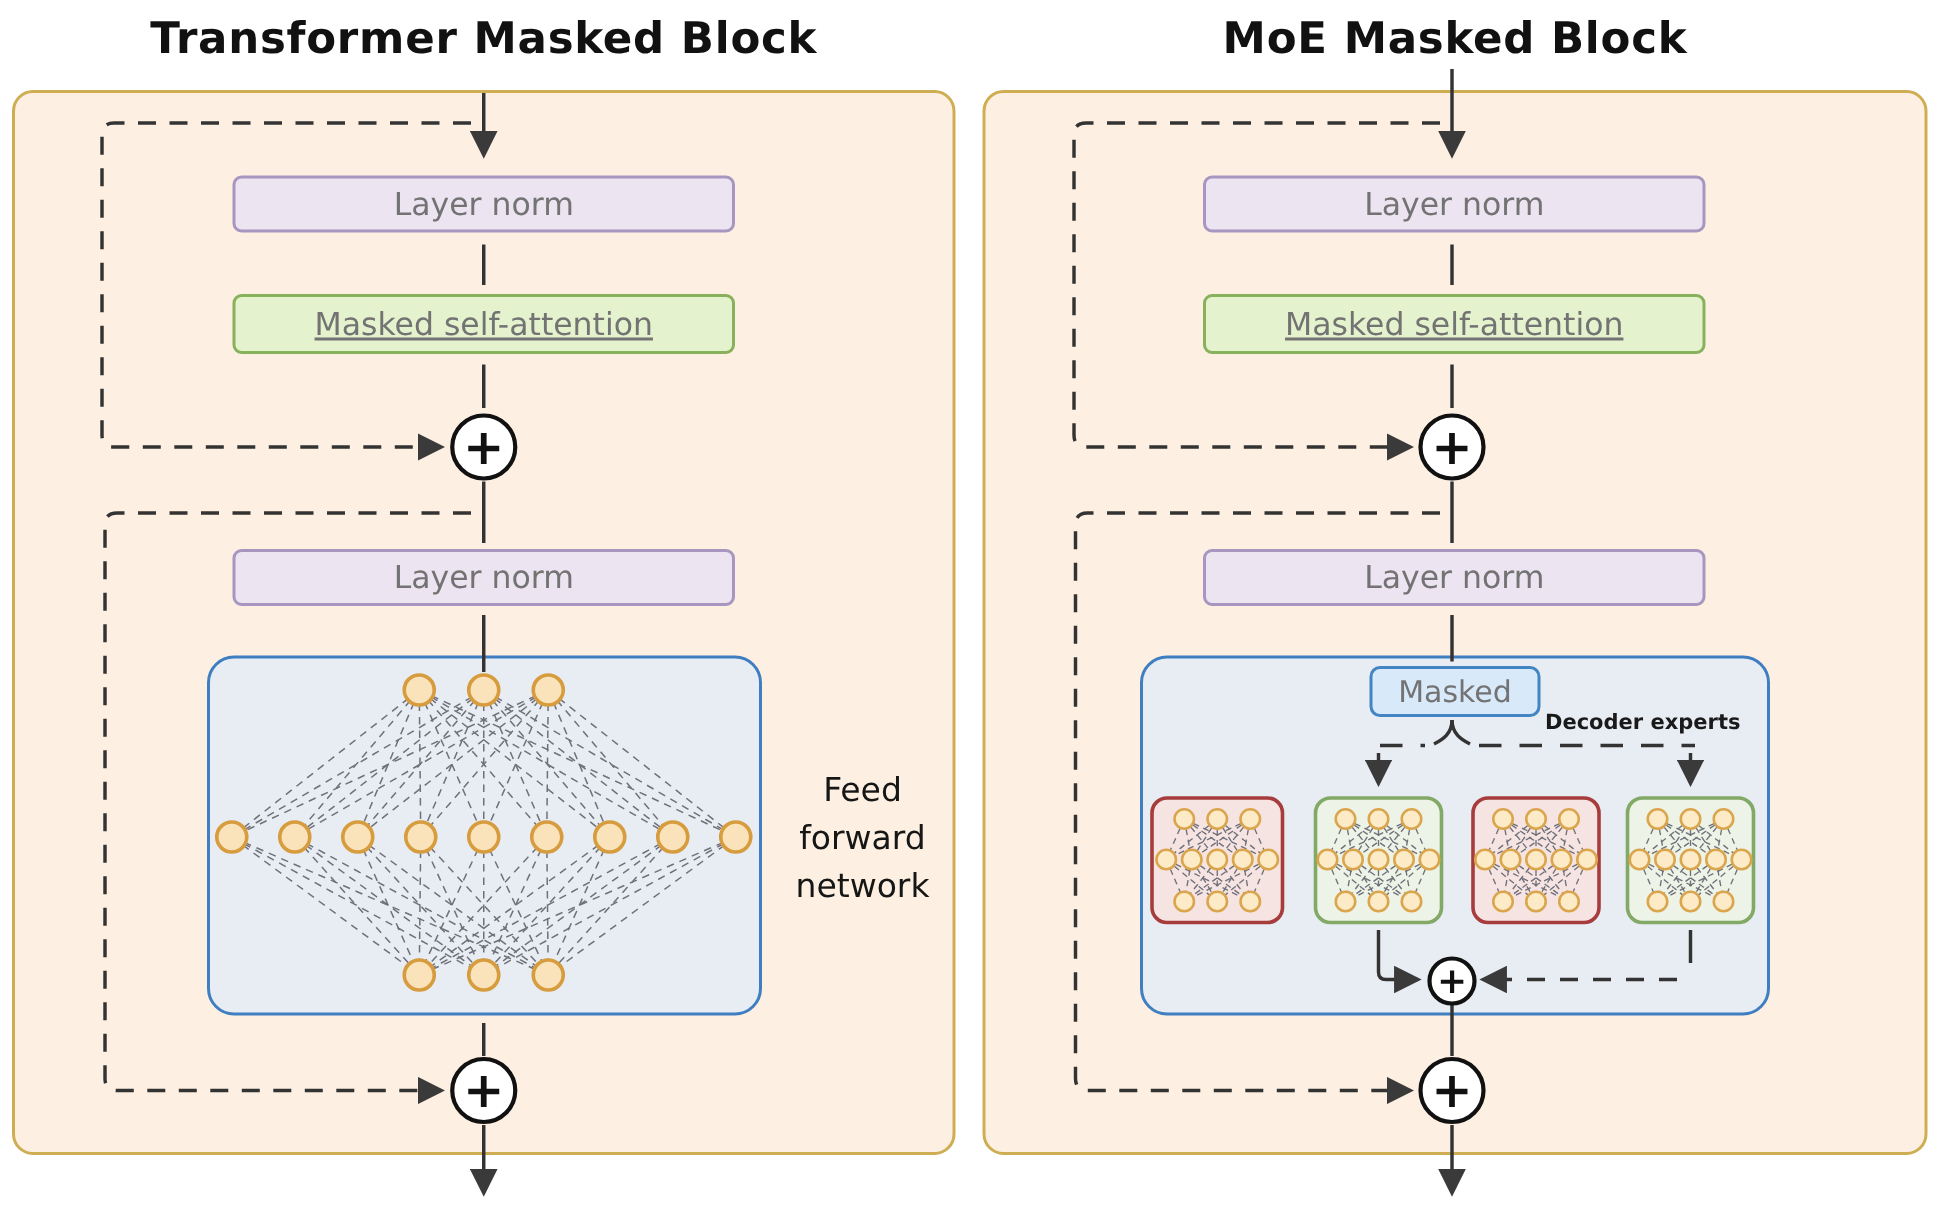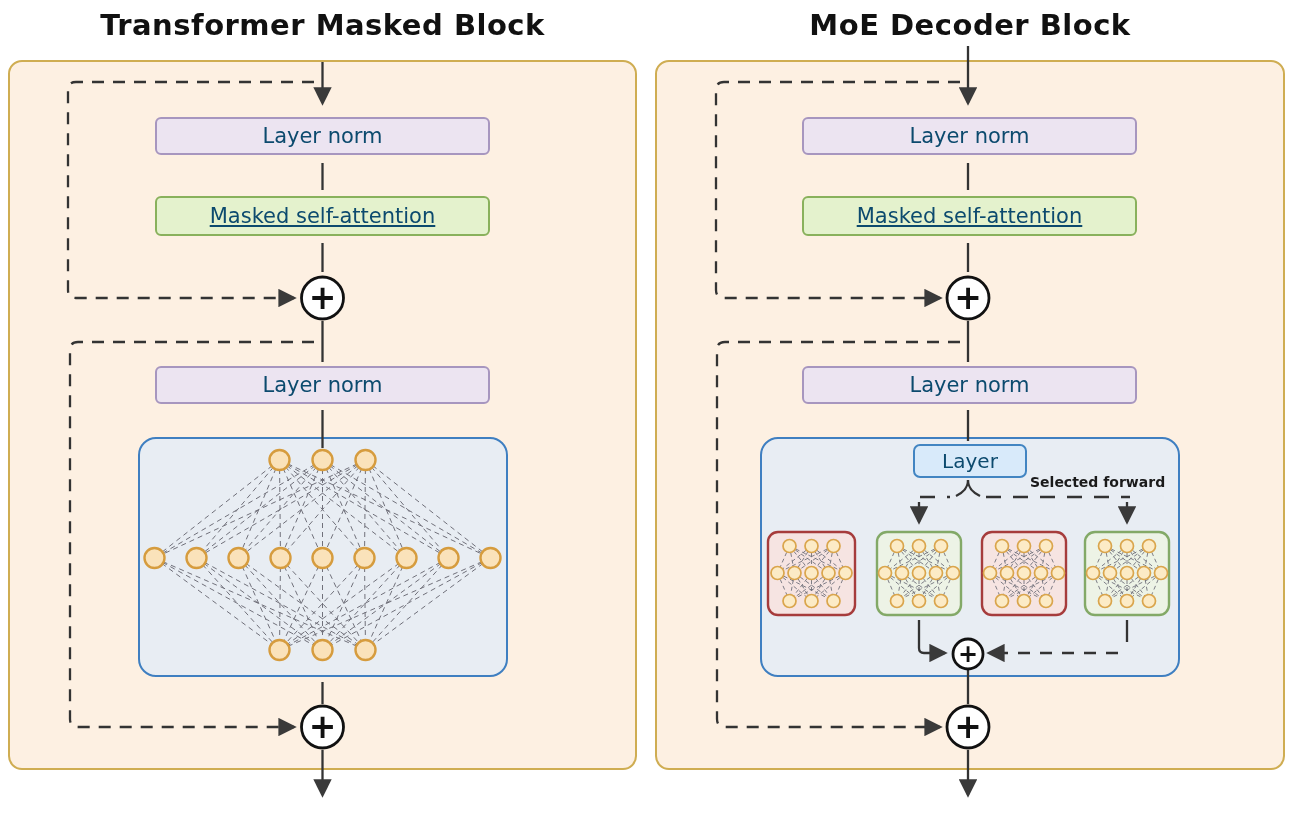--- a/index.html
+++ b/index.html
@@ -3,21 +3,21 @@
 <meta charset="utf-8">
 <style>
   html,body{margin:0;padding:0;background:#fff;}
   .stage{position:relative;width:1292px;height:816px;background:#fff;
          font-family:"DejaVu Sans",sans-serif;overflow:hidden;}
   .title{position:absolute;top:8px;font-size:29px;font-weight:bold;color:#111;
          text-align:center;letter-spacing:.5px;}
   .panel{position:absolute;top:60px;height:710px;box-sizing:border-box;
          background:var(--panel_fill);border:2px solid var(--panel_border);border-radius:14px;}
   .box{position:absolute;box-sizing:border-box;display:flex;align-items:center;justify-content:center;
-       font-size:21px;color:#0c4a6e;border-radius:6px;}
+       font-size:21px;color:#737373;border-radius:6px;}
   .lnbox{background:var(--layer_norm_fill);border:2px solid var(--layer_norm_border);}
   .attnbox{background:var(--attention_fill);border:2px solid var(--attention_border);text-decoration:underline;}
   .bigbox{position:absolute;box-sizing:border-box;border-radius:18px;
           background:var(--ffn_fill);border:2.2px solid var(--ffn_border);}
   .routerbox{background:var(--router_fill);border:2px solid var(--router_border);
              font-size:20px;border-radius:7px;}
   .sidelabel{position:absolute;font-size:22px;line-height:1.45;color:#161616;text-align:center;}
   .smalllabel{position:absolute;font-size:14px;font-weight:bold;color:#1a1a1a;}
   svg.overlay{position:absolute;left:0;top:0;pointer-events:none;}
   .flow line,.flow path{stroke:#333;stroke-width:2.3;fill:none;stroke-linecap:butt;}
@@ -33,50 +33,51 @@
   .net-node-sm{fill:var(--mini_node_fill);stroke:var(--mini_node_border);stroke-width:1.7;}
   .expert-red{fill:var(--expert_red_fill);stroke:var(--expert_red_border);stroke-width:2.4;}
   .expert-green{fill:var(--expert_green_fill);stroke:var(--expert_green_border);stroke-width:2.4;}
 </style>
 </head>
 <body>
 
 <div class="stage">
 
   <div class="title" style="left:8px;width:629px;">Transformer Masked Block</div>
-  <div class="title" style="left:655px;width:630px;">MoE Decoder Block</div>
+  <div class="title" style="left:655px;width:630px;">MoE Masked Block</div>
 
   <div class="panel" style="left:8px;width:629px;"></div>
   <div class="panel" style="left:655px;width:630px;"></div>
 
   <div class="box lnbox" style="left:155px;top:117px;width:335px;height:38px;">
     <span>Layer norm</span>
   </div>
   <div class="box attnbox" style="left:155px;top:196px;width:335px;height:40px;">
     <span>Masked self-attention</span>
   </div>
   <div class="box lnbox" style="left:155px;top:366px;width:335px;height:38px;">
     <span>Layer norm</span>
   </div>
   <div class="bigbox" style="left:138px;top:437px;width:370px;height:240px;"></div>
+  <div class="sidelabel" style="left:515px;top:512px;width:120px;">Feed forward network</div>
 
   <div class="box lnbox" style="left:802px;top:117px;width:335px;height:38px;">
     <span>Layer norm</span>
   </div>
   <div class="box attnbox" style="left:802px;top:196px;width:335px;height:40px;">
     <span>Masked self-attention</span>
   </div>
   <div class="box lnbox" style="left:802px;top:366px;width:335px;height:38px;">
     <span>Layer norm</span>
   </div>
   <div class="bigbox" style="left:760px;top:437px;width:420px;height:240px;"></div>
   <div class="box routerbox" style="left:913px;top:444px;width:114px;height:34px;">
-    <span>Layer</span>
-  </div>
-  <div class="smalllabel" style="left:1030px;top:474px;width:150px;">Selected forward</div>
+    <span>Masked</span>
+  </div>
+  <div class="smalllabel" style="left:1030px;top:474px;width:150px;">Decoder experts</div>
 
   <svg id="overlay" class="overlay" width="1292" height="816" viewBox="0 0 1292 816">
     <defs>
       <marker id="arw" viewBox="0 0 10 10" refX="8.5" refY="5" markerWidth="8" markerHeight="8" orient="auto-start-reverse">
         <path d="M0,0 L10,5 L0,10 z" fill="#3a3a3a"></path>
       </marker>
     </defs>
 
     <g class="flow">
       <line x1="322.5" y1="62" x2="322.5" y2="103" marker-end="url(#arw)"></line>

